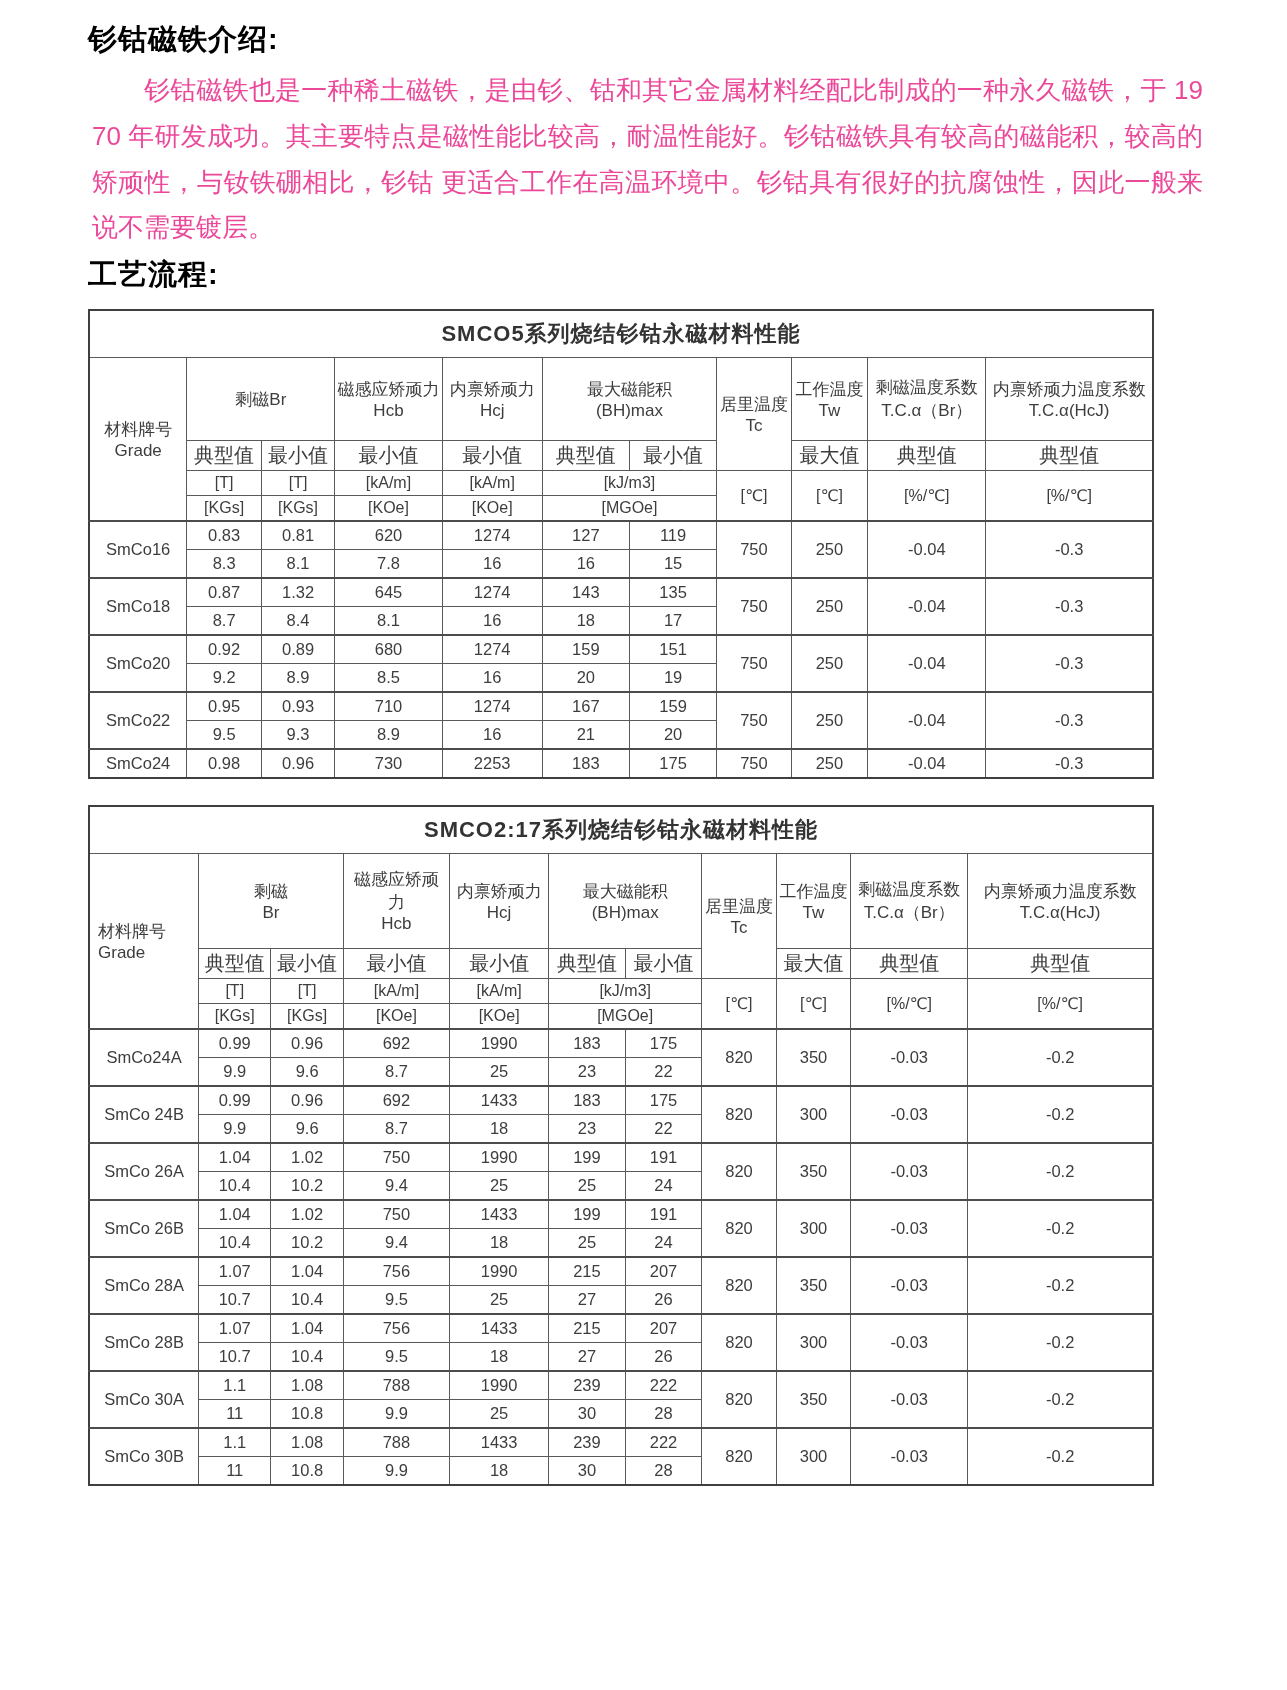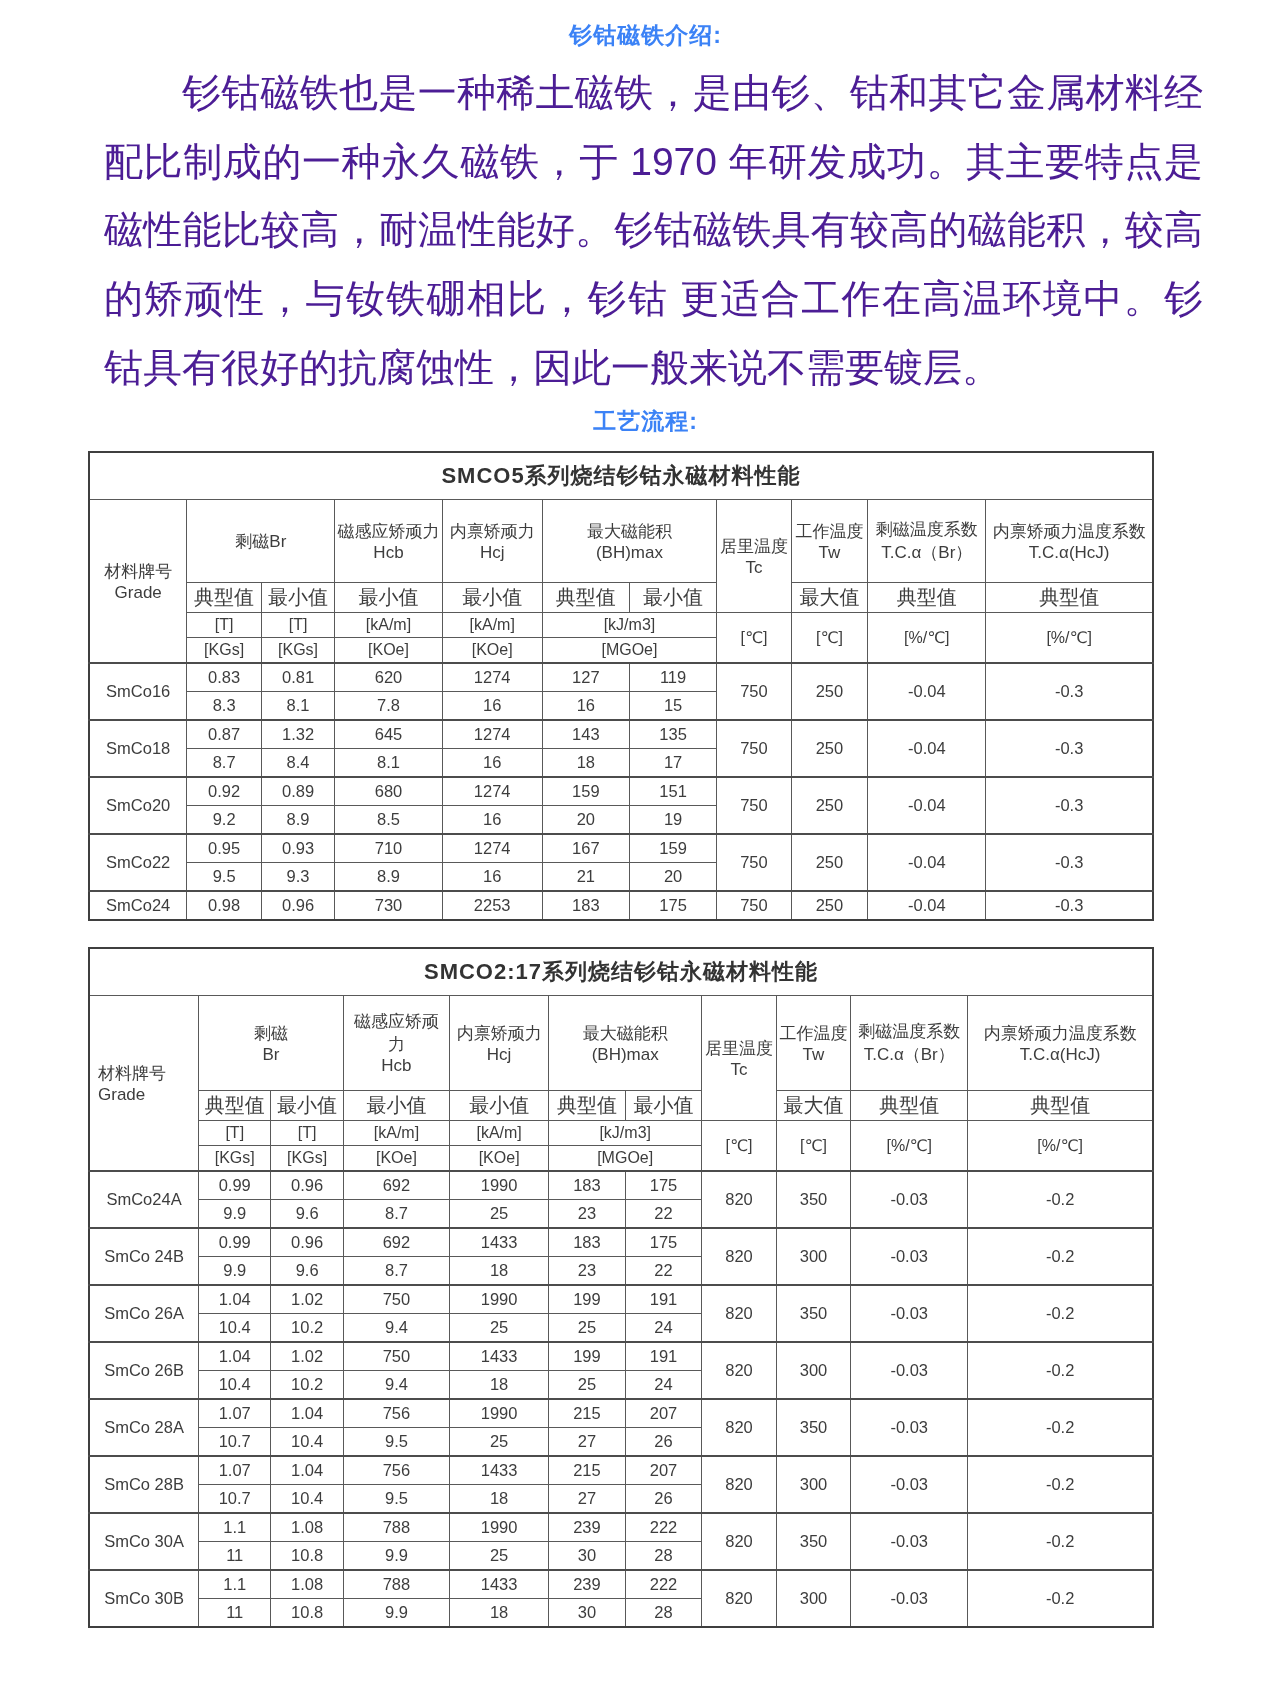--- a/index.html
+++ b/index.html
@@ -5,26 +5,26 @@
   html,body { margin:0; padding:0; background:#ffffff; }
   body {
     width:1287px;
     font-family:"Liberation Sans","DejaVu Sans",sans-serif;
     color:#3f3f3f;
     -webkit-font-smoothing:antialiased;
   }
   .doc { box-sizing:border-box; width:1287px; padding:16px 84px 10px 88px; }
 
   .heading {
-    font-size:23px; font-weight:700; color:#3b82f6;
-    margin:4px 0 8px 0; letter-spacing:1px;text-align:center;
+    font-size:29px; font-weight:700; color:#000000;
+    margin:4px 0 8px 0; letter-spacing:1px;
   }
   .para {
-    font-size:39px; line-height:1.76; color:#4c1d95;
-    text-align:justify; margin:0 0 2px 16px; text-indent:2em;
+    font-size:26px; line-height:1.76; color:#ec4899;
+    text-align:justify; margin:0 0 2px 4px; text-indent:2em;
     word-break:break-all;
   }
   .para.flush { text-indent:0; margin-bottom:8px; }
 
   table.spec {
     border-collapse:collapse; table-layout:fixed;
     width:1066px; border:2px solid #3f3f3f;
     margin-top:14px;
   }
   table.spec th, table.spec td {

